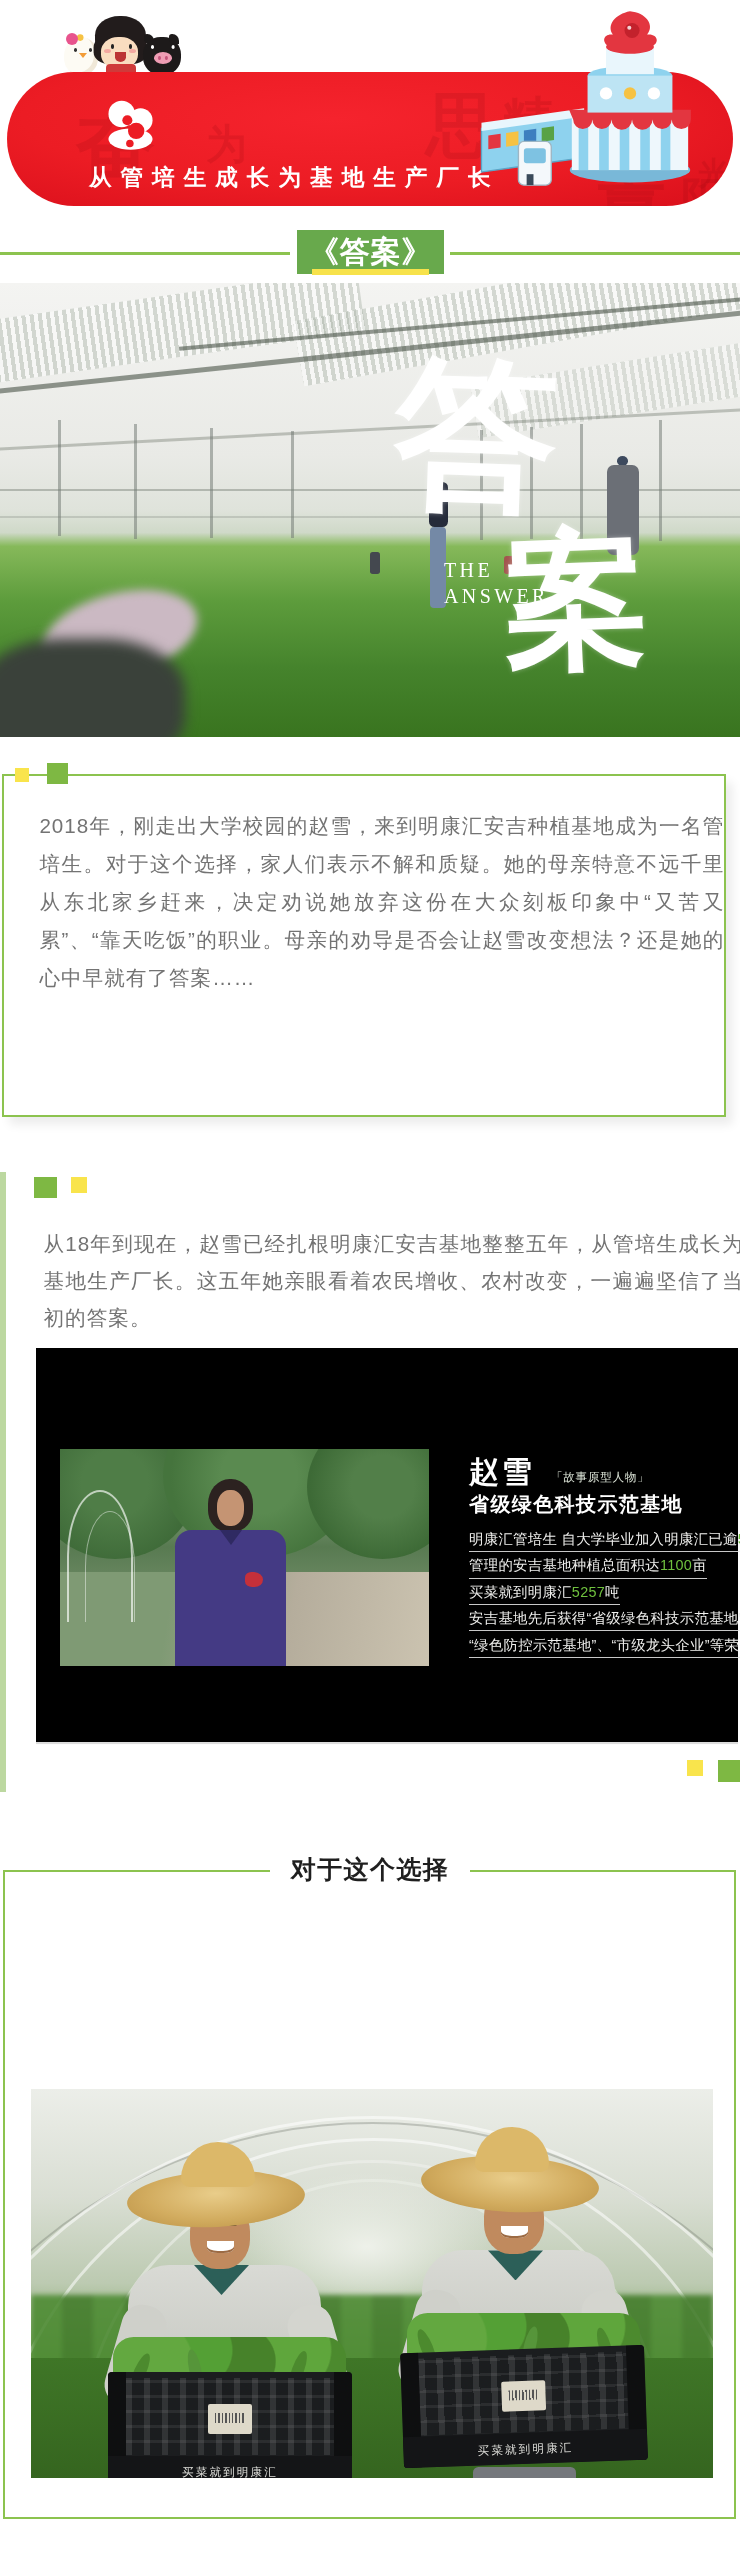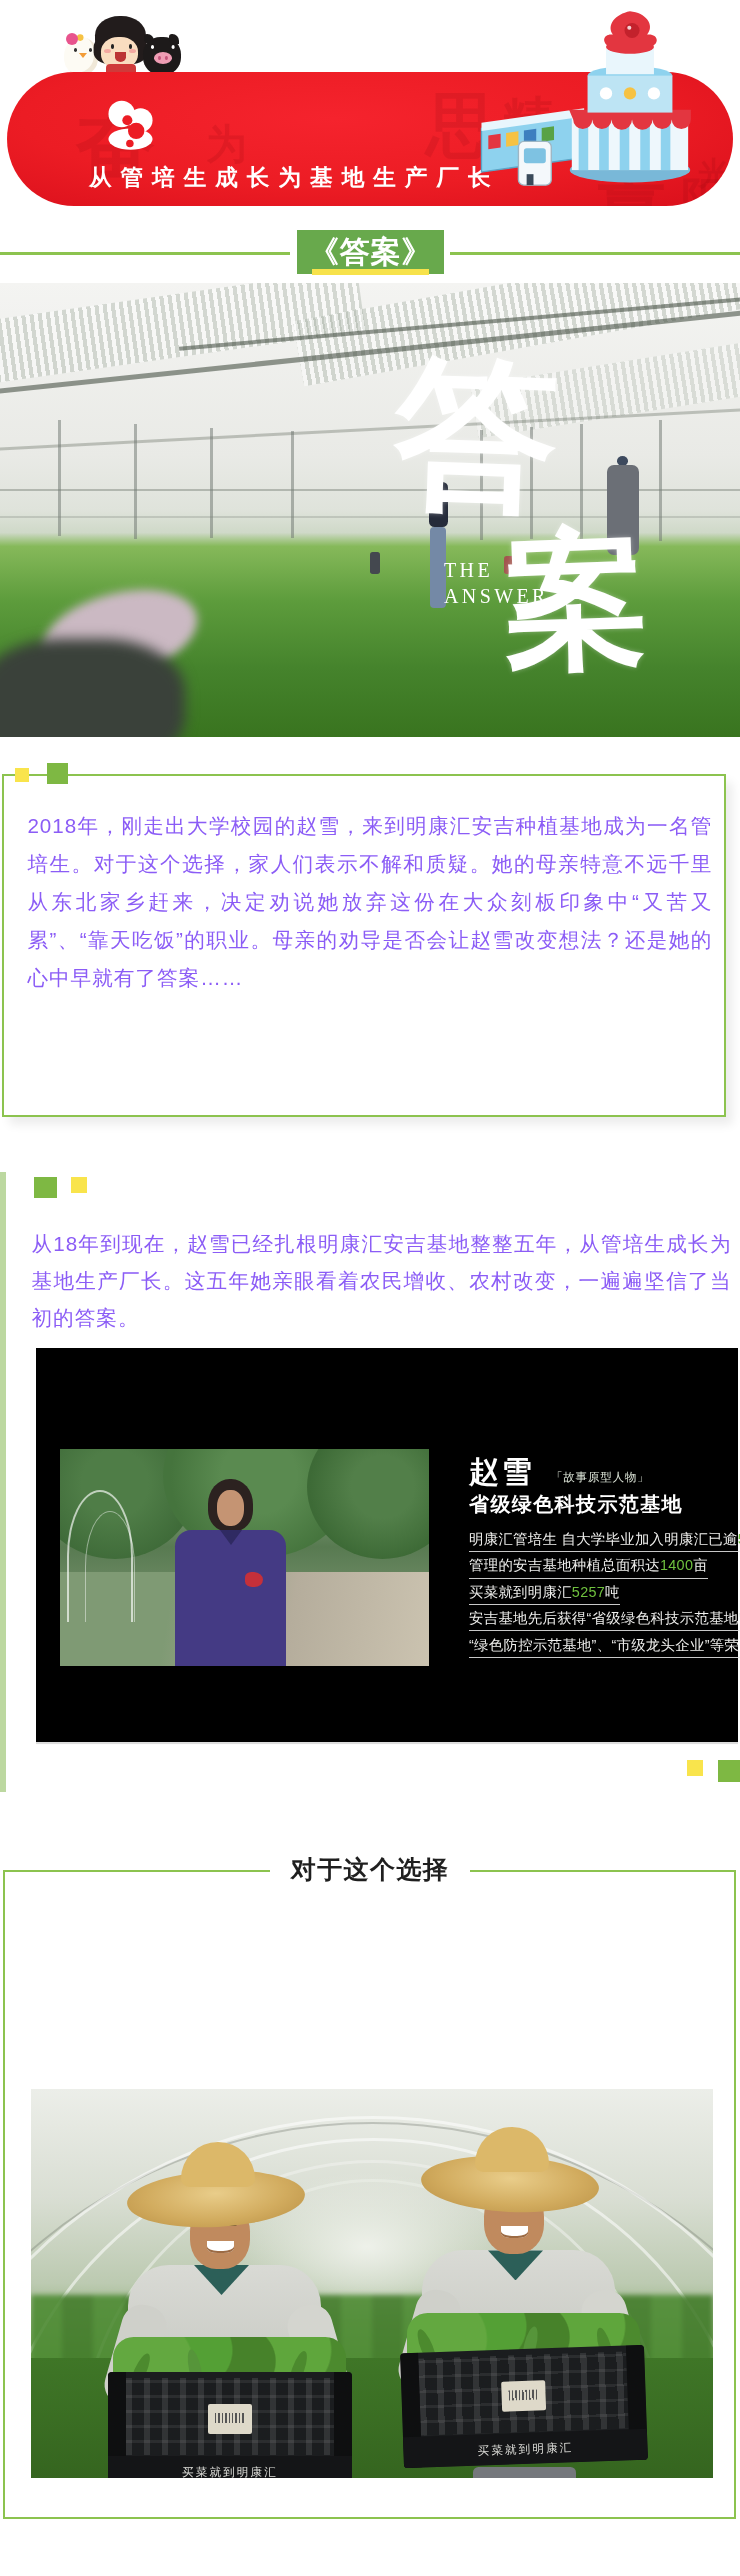--- a/index.html
+++ b/index.html
@@ -47,21 +47,21 @@
     background:linear-gradient(180deg,#f4f4f2 0%,#e9eae6 38%,#dfe3db 50%,#cfd9c8 55%,#86b95a 58%,#5d9c3c 70%,#45832c 85%,#39741f 100%);}
   .net{position:absolute;background:repeating-linear-gradient(90deg,rgba(255,255,255,.55) 0 4.1px,rgba(168,178,166,.5) 4.1px 8.2px);opacity:.85;}
   .beam{position:absolute;background:rgba(58,70,56,.55);}
   .post{position:absolute;width:2.7px;background:rgba(108,116,110,.5);}
   .rail{position:absolute;left:0;width:740px;height:2.1px;background:rgba(118,126,118,.45);}
   .cal{position:absolute;color:#fff;font-family:"DejaVu Serif",serif;font-weight:bold;text-shadow:0 0 5.5px rgba(255,255,255,.35);}
   #cal-sub{left:444px;top:274px;color:#fff;font-family:"Liberation Serif",serif;font-size:20px;letter-spacing:3.4px;line-height:26px;}
 
   
   #introbox{left:2.1px;top:774px;width:724px;height:343px;border:2.1px solid #8cc34f;box-sizing:border-box;background:#fff;box-shadow:6.9px 8.2px 9.6px rgba(0,0,0,.08);}
-  .para{font-size:20.6px;line-height:38px;color:#8b5cf6;text-align:justify;letter-spacing:1px;}
+  .para{font-size:20.6px;line-height:38px;color:#737373;text-align:justify;letter-spacing:1px;margin-left:12px;}
   #intro-para{left:27.4px;top:807px;width:685px;}
   .sq{position:absolute;z-index:3;}
   .sq.y{background:#f9e44c;}
   .sq.g{background:#7eb843;}
 
   
   #leftline{left:0;top:1172px;width:5.5px;height:620px;background:#bcd8a0;}
   #para2{left:31.5px;top:1225px;width:700px;line-height:37px;}
 
   
@@ -263,21 +263,21 @@
     <div id="vname" class="abs">赵雪</div>
     <div id="vtag" class="abs">「故事原型人物」</div>
     <div id="vtitle" class="abs">省级绿色科技示范基地</div>
     <div id="vstats" class="abs">
       <div class="stat-line">
           <span>明康汇管培生 自大学毕业加入明康汇已逾</span>
           <span class="hl">5</span>
         </div>
       <div class="stat-line">
           <span>管理的安吉基地种植总面积达</span>
-          <span class="hl">1400</span>
+          <span class="hl">1100</span>
           <span>亩</span>
         </div>
       <div class="stat-line">
           <span>买菜就到明康汇</span>
           <span class="hl">5257</span>
           <span>吨</span>
         </div>
       <div class="stat-line">
           <span>安吉基地先后获得“省级绿色科技示范基地”</span>
         </div>

